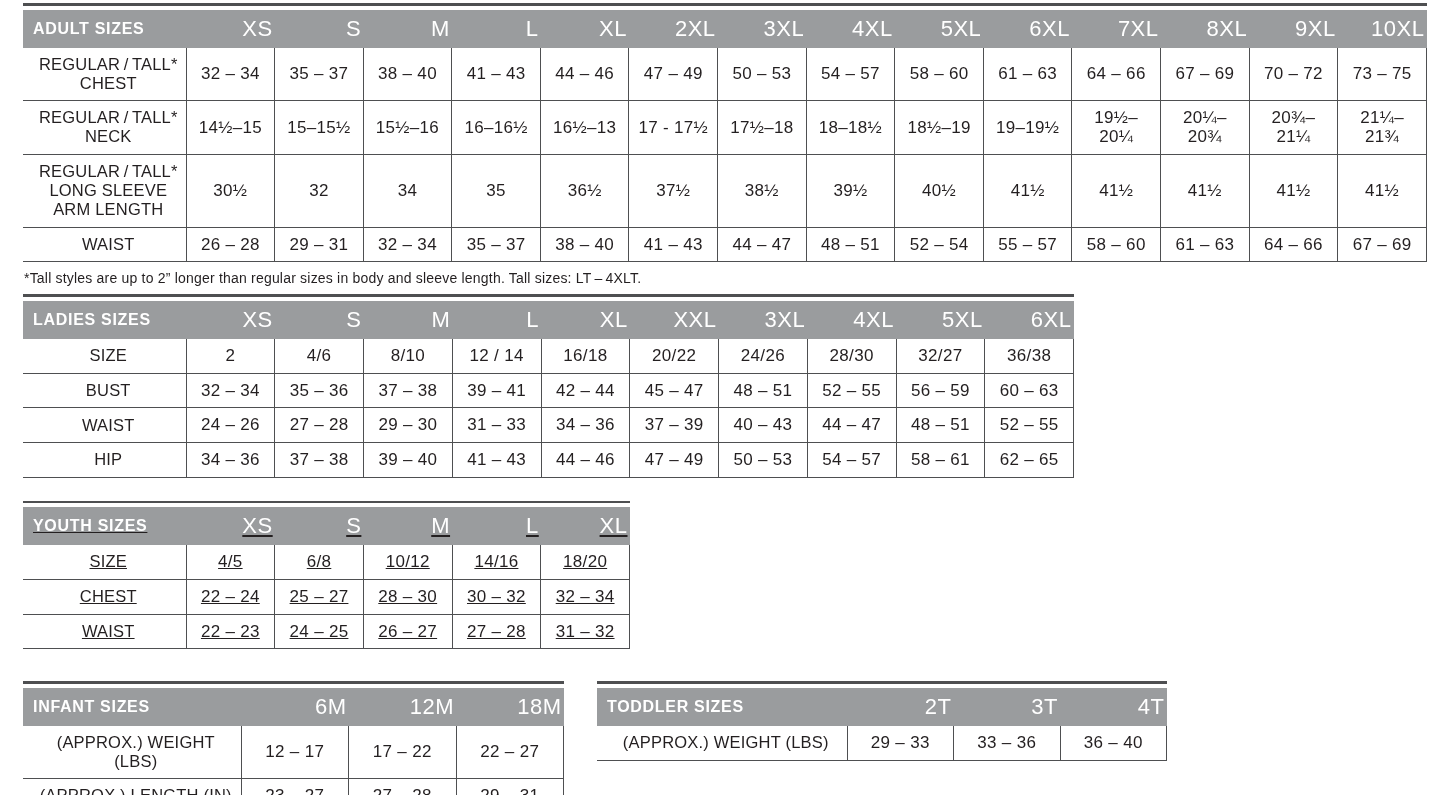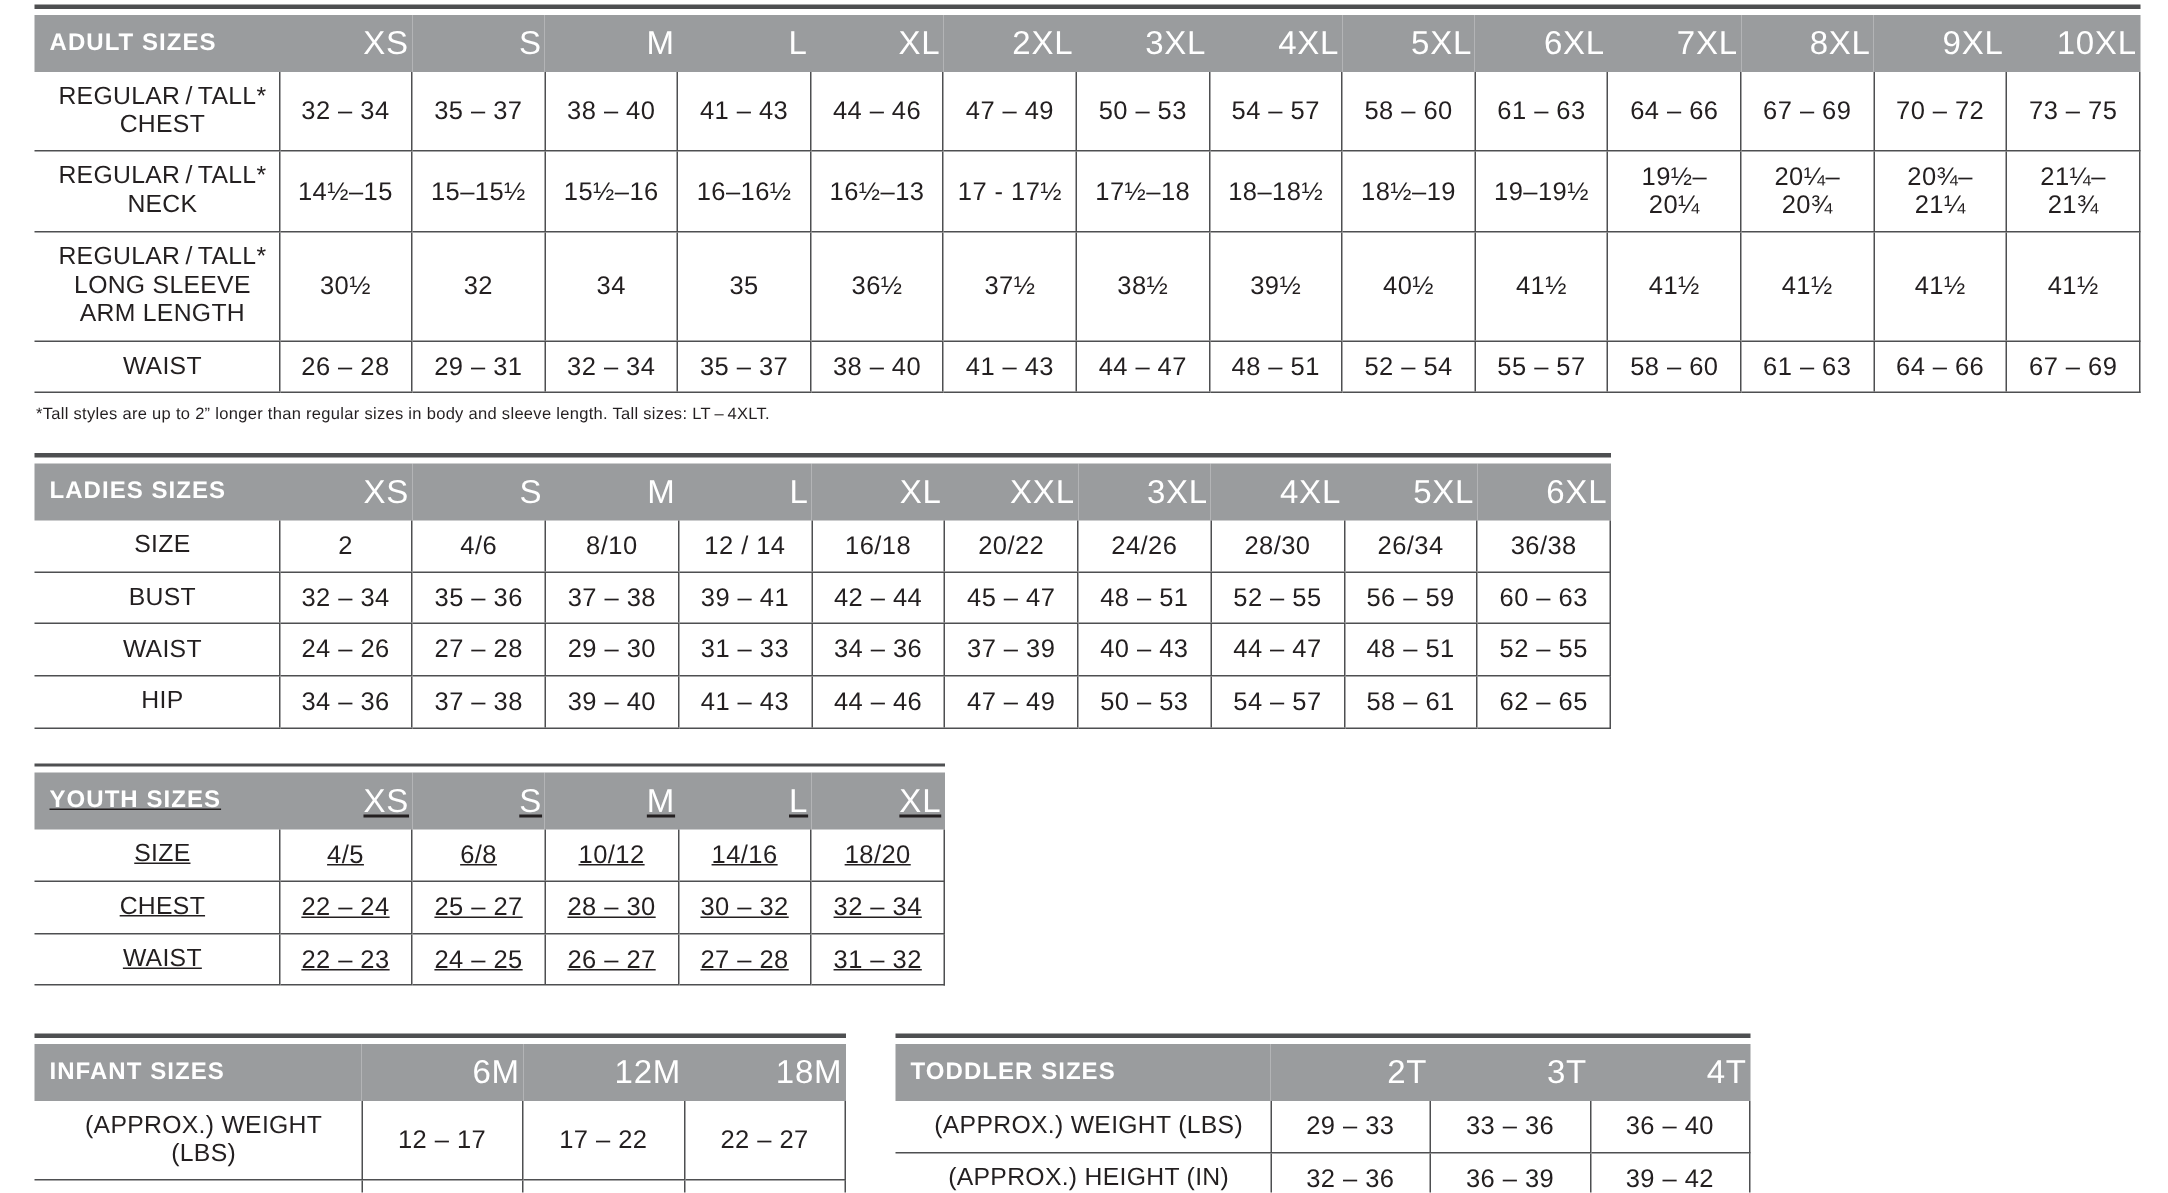--- a/index.html
+++ b/index.html
@@ -66,23 +66,23 @@
   .tbl-ladies  { width: 1051px; margin-bottom: 23px; }
   .tbl-ladies  th.title { width: 163px; }
   .tbl-youth   { width: 607px; margin-bottom: 32px; text-decoration: underline; }
   .tbl-youth   th.title { width: 163px; }
   .tbl-infant  { width: 541px; }
   .tbl-infant  th.title { width: 218px; }
   .tbl-toddler { width: 570px; }
   .tbl-toddler th.title { width: 250px; }
 
   .footnote {
-    font-size: 11px;
+    font-size: 14px;
     letter-spacing: 0.2px;
-    margin: 8px 0 20px 1px;
+    margin: 8px 0 8px 1px;
     color: var(--text, #231f20);
   }
   .bottom-row {
     display: flex;
     gap: 33px;
     align-items: flex-start;
   }
 </style>
 </head>
 <body>
@@ -216,21 +216,21 @@
           <tr>
             <td class="label">SIZE</td>
             <td class="val">2</td>
             <td class="val">4/6</td>
             <td class="val">8/10</td>
             <td class="val">12&nbsp;/&nbsp;14</td>
             <td class="val">16/18</td>
             <td class="val">20/22</td>
             <td class="val">24/26</td>
             <td class="val">28/30</td>
-            <td class="val">26/34</td>
+            <td class="val">32/27</td>
             <td class="val">36/38</td>
           </tr>
           <tr>
             <td class="label">BUST</td>
             <td class="val">32&nbsp;–&nbsp;34</td>
             <td class="val">35&nbsp;–&nbsp;36</td>
             <td class="val">37&nbsp;–&nbsp;38</td>
             <td class="val">39&nbsp;–&nbsp;41</td>
             <td class="val">42&nbsp;–&nbsp;44</td>
             <td class="val">45&nbsp;–&nbsp;47</td>
@@ -350,24 +350,18 @@
               <th class="col">4T</th>
             </tr>
           </thead>
           <tbody>
             <tr>
               <td class="label">(APPROX.) WEIGHT (LBS)</td>
               <td class="val">29&nbsp;–&nbsp;33</td>
               <td class="val">33&nbsp;–&nbsp;36</td>
               <td class="val">36&nbsp;–&nbsp;40</td>
             </tr>
-            <tr>
-              <td class="label">(APPROX.) HEIGHT (IN)</td>
-              <td class="val">32&nbsp;–&nbsp;36</td>
-              <td class="val">36&nbsp;–&nbsp;39</td>
-              <td class="val">39&nbsp;–&nbsp;42</td>
-            </tr>
           </tbody>
         </table>
       </section>
   </div>
 
 </main>
 
 </body></html>

